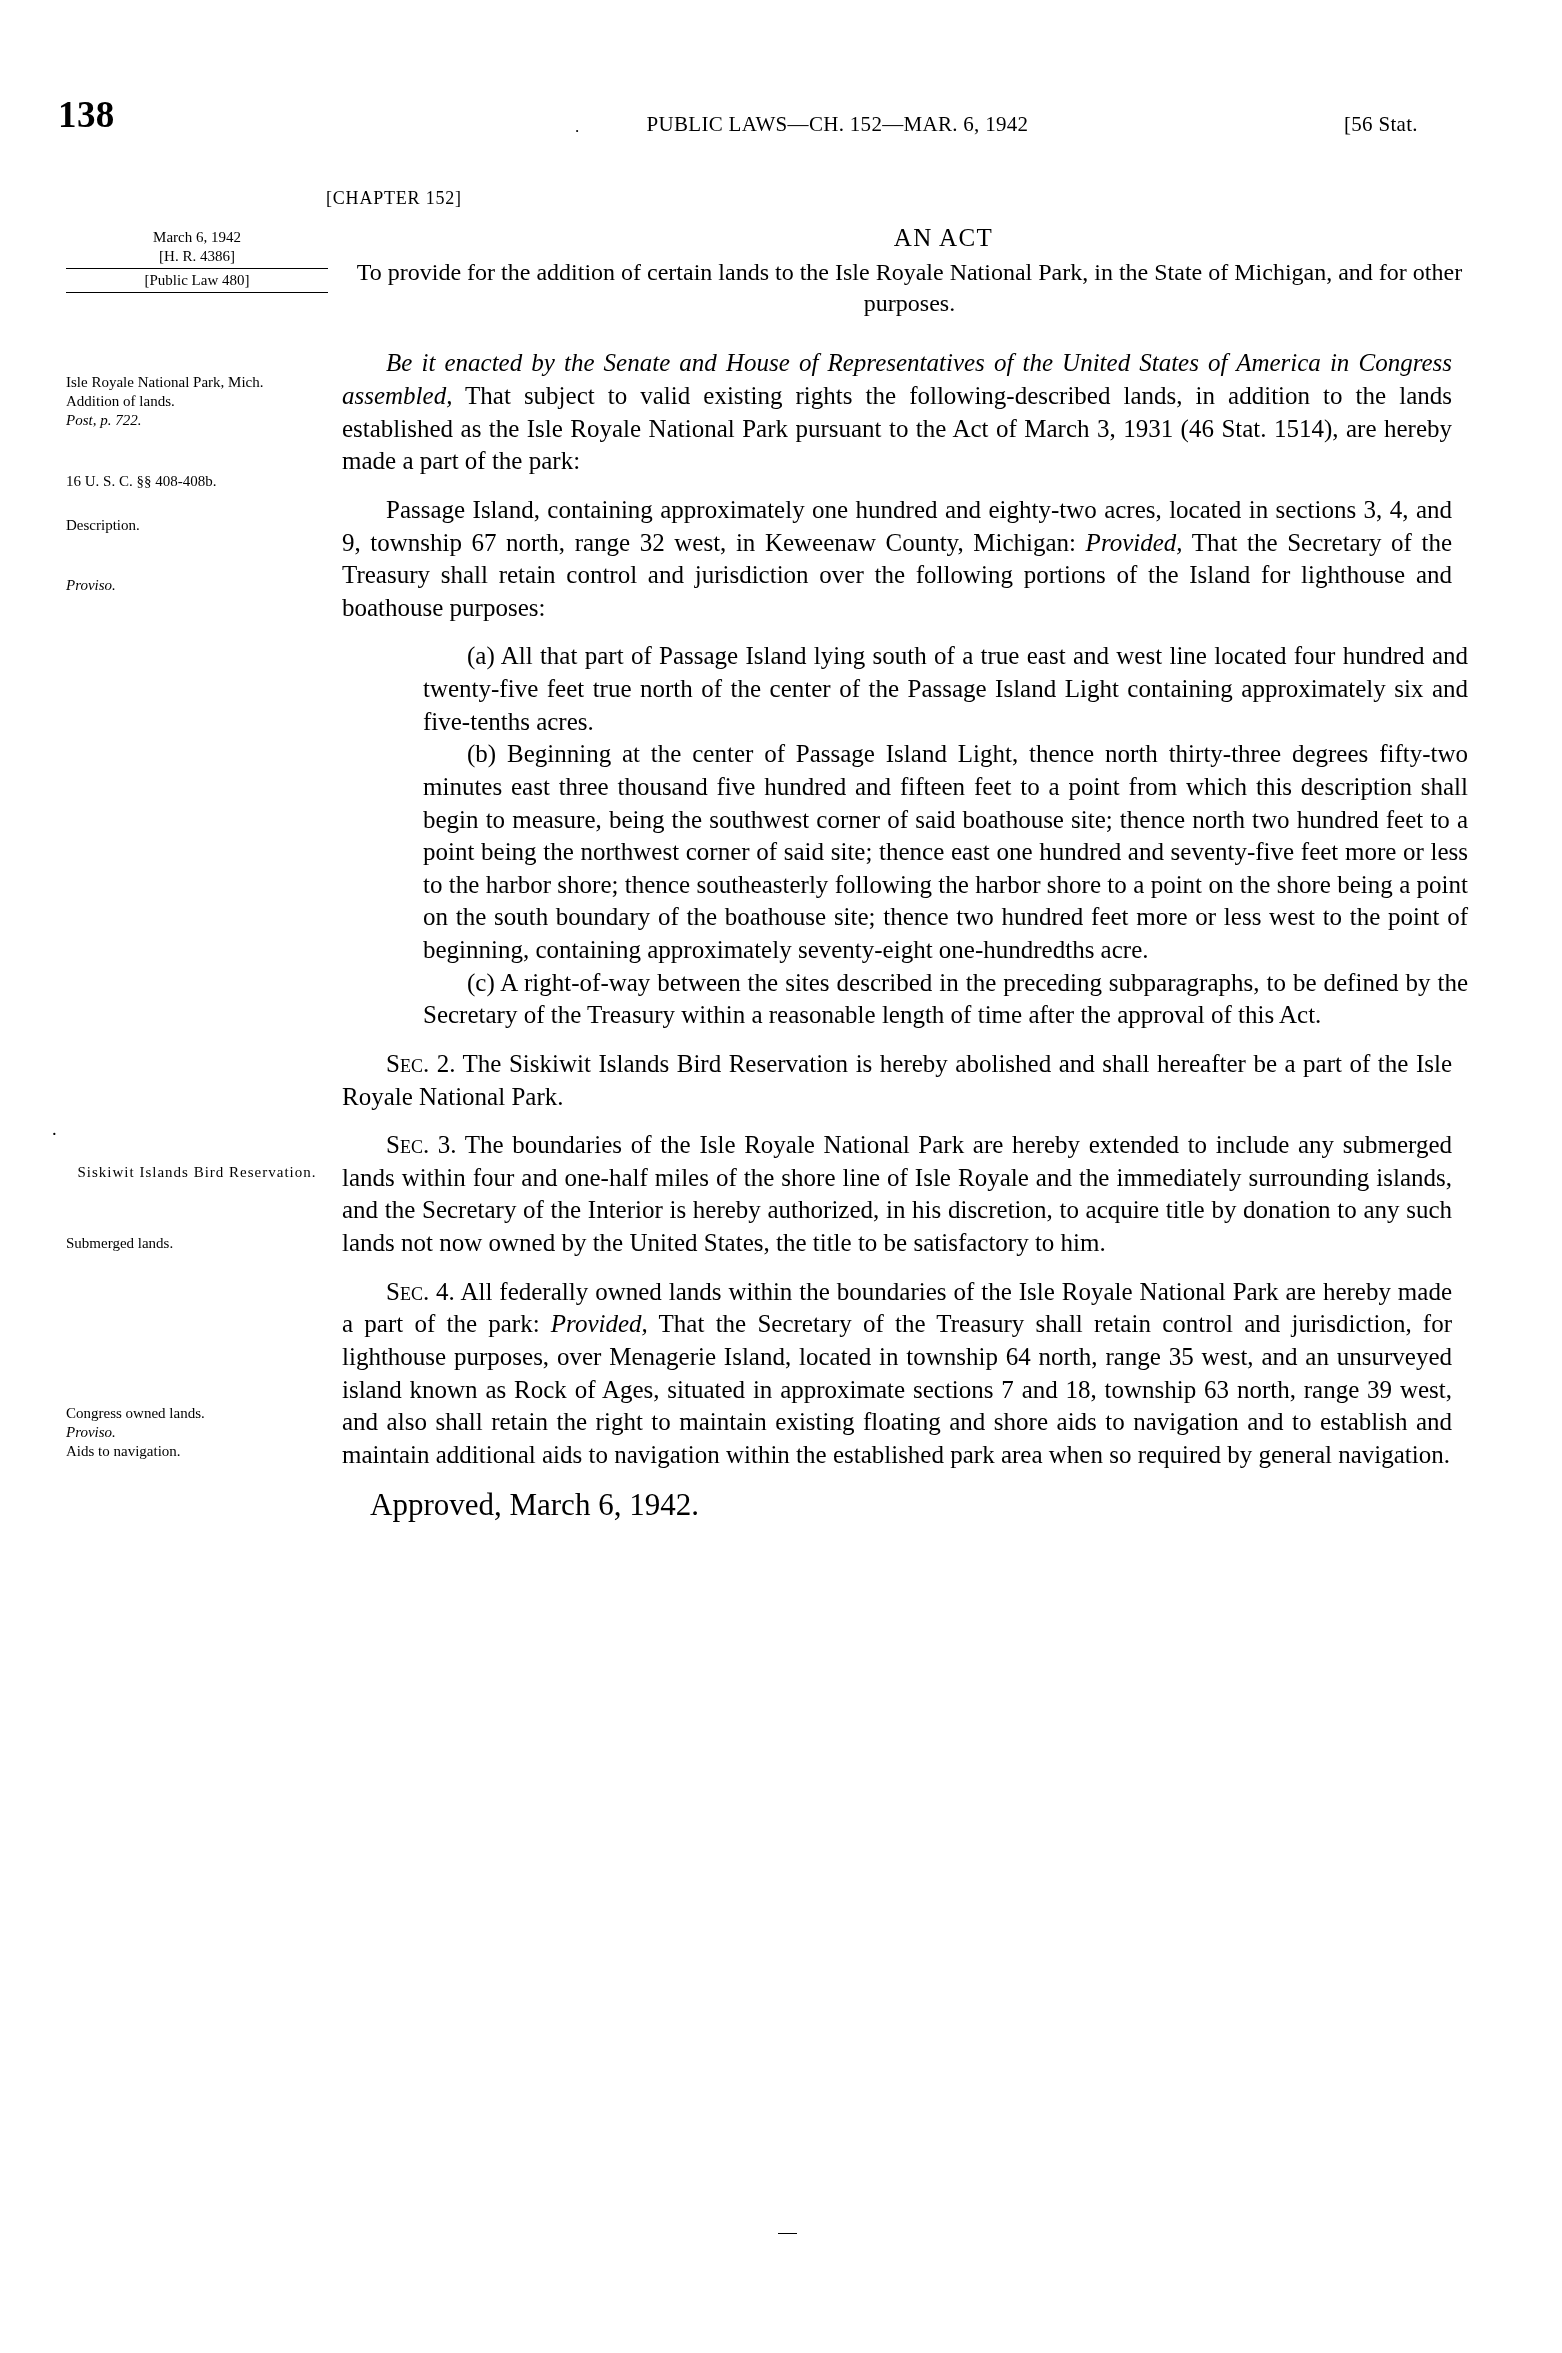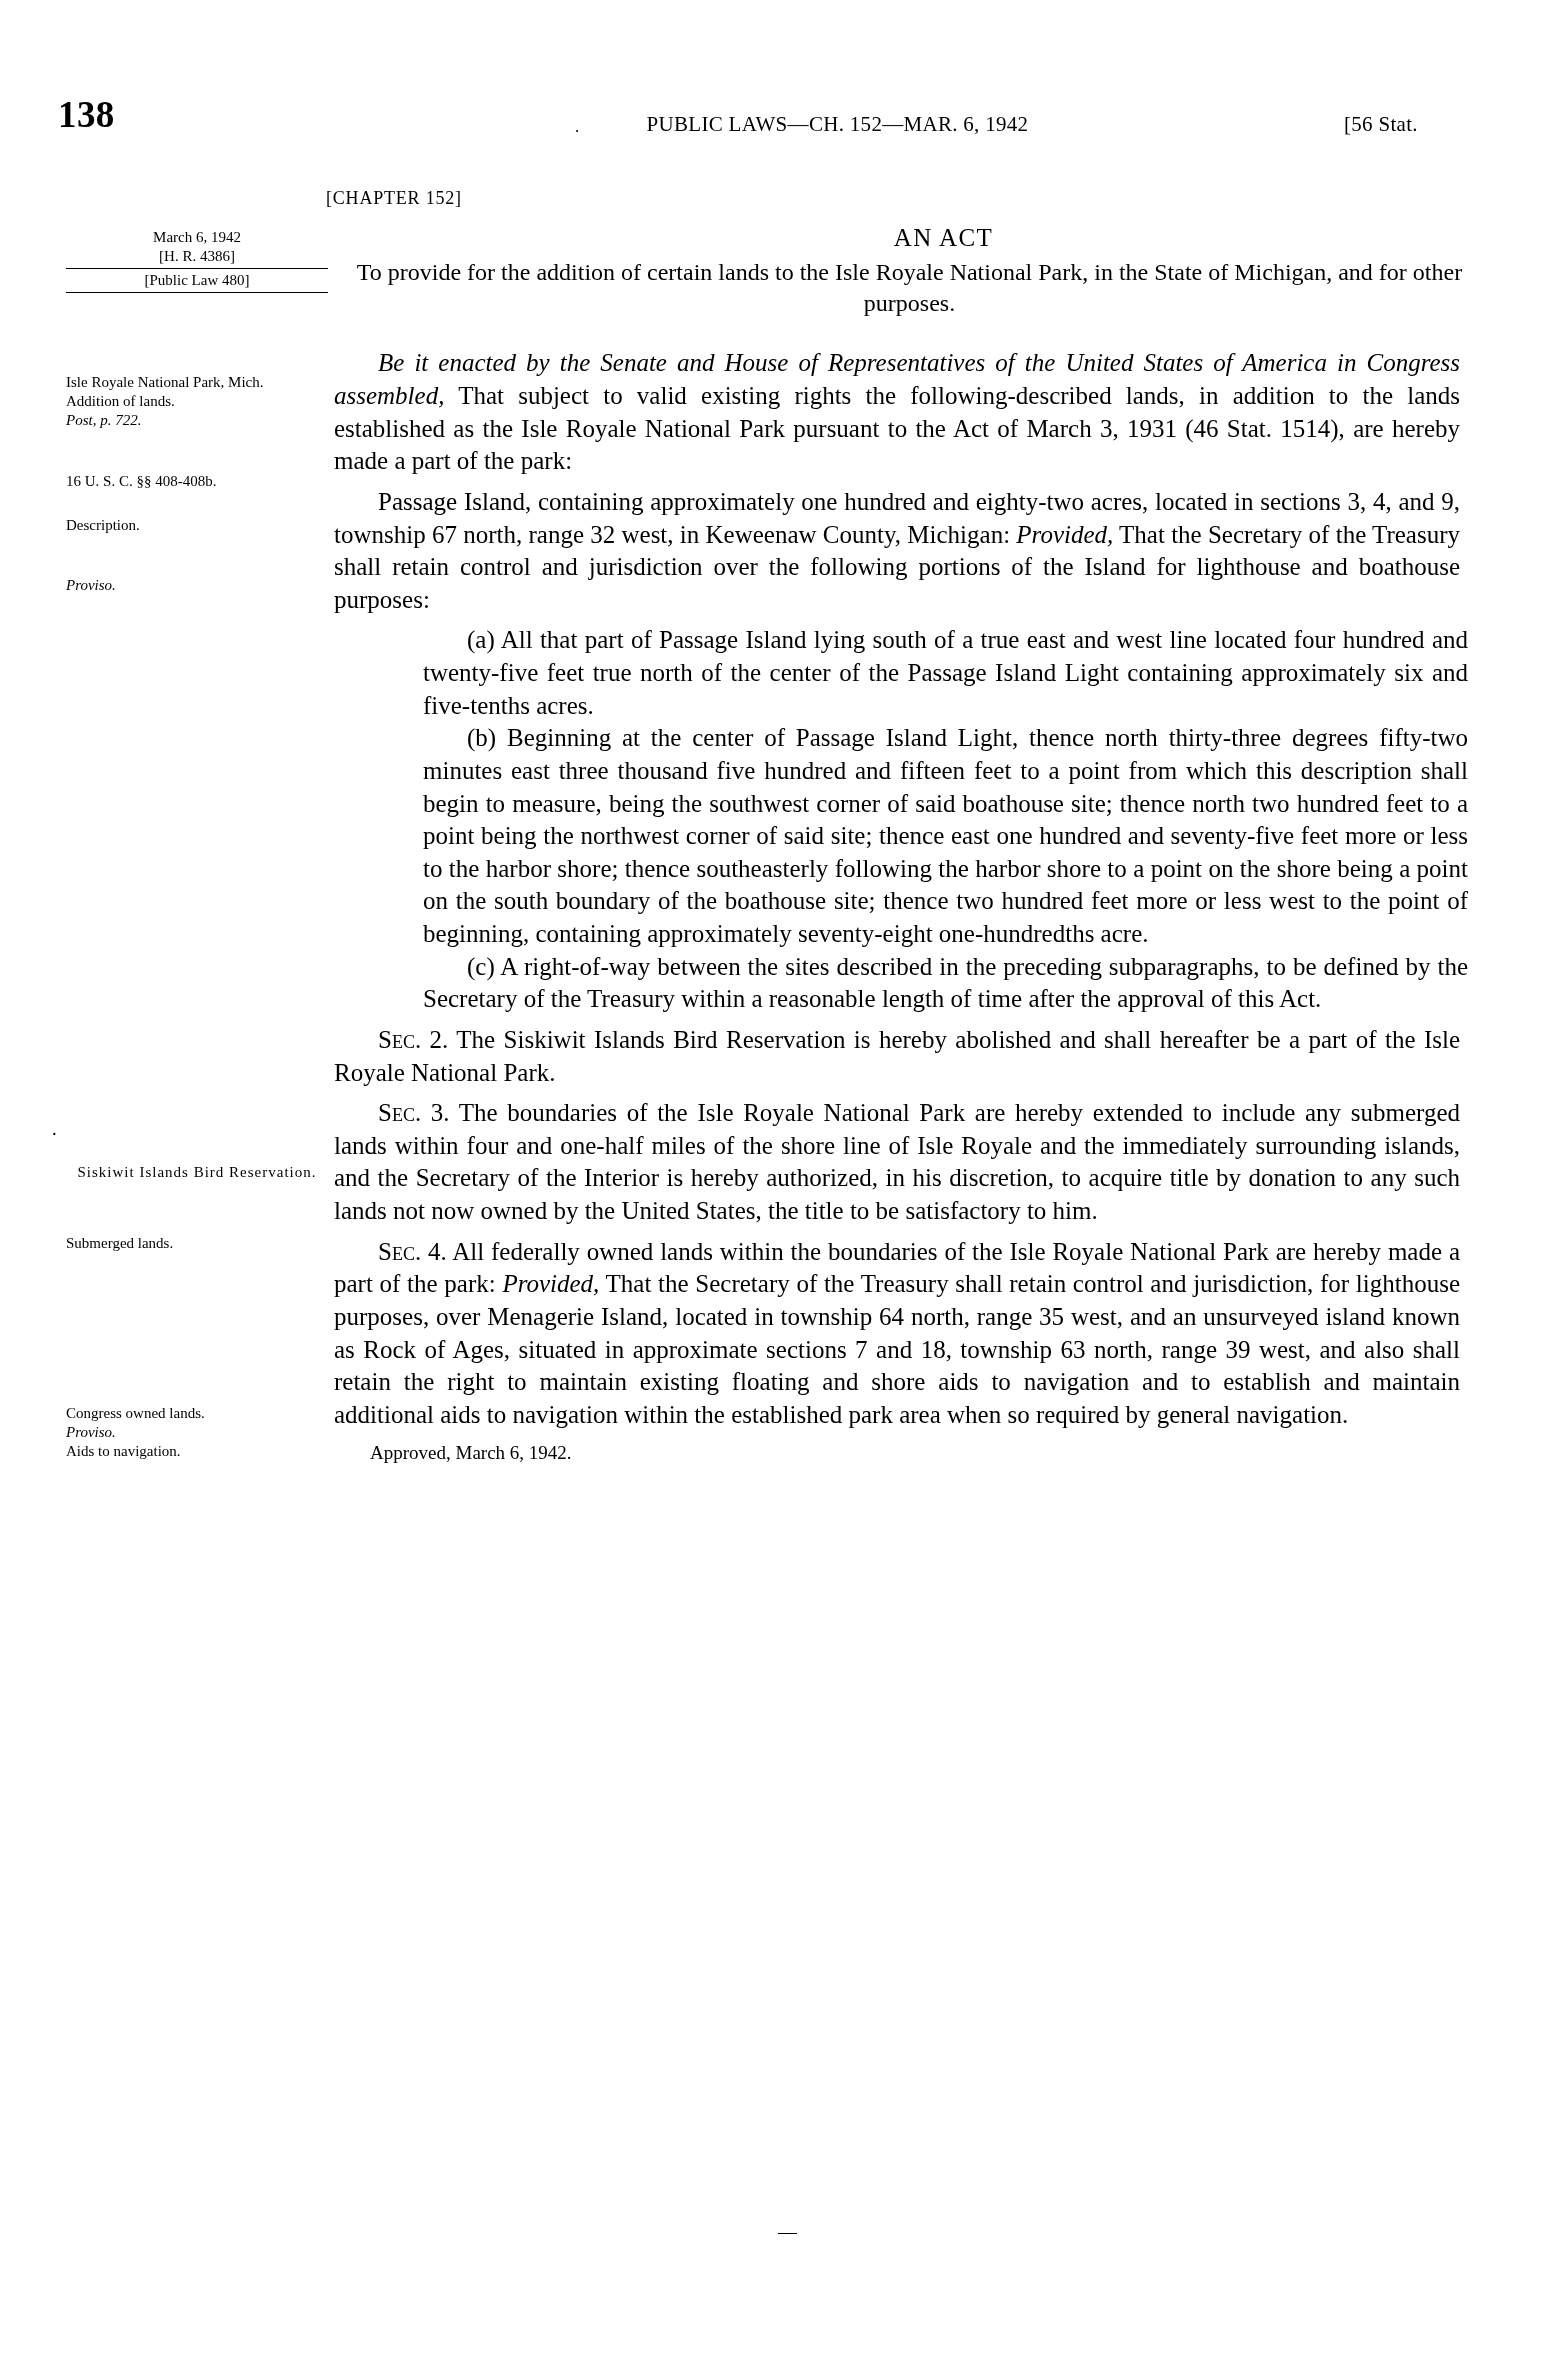--- a/index.html
+++ b/index.html
@@ -95,40 +95,40 @@
   .act-desc {
     text-align: center;
     font-size: 24px;
     line-height: 1.30;
     padding-left: 25px;
     margin-bottom: 28px;
   }
   p.body {
     font-size: 25px;
     line-height: 1.305;
-    margin: 8px;
+    margin: 16px;
     text-align: justify;
     text-justify: inter-word;
   }
   p.body.indent { text-indent: 44px; }
   p.sub {
     font-size: 25px;
     line-height: 1.305;
     margin: 0;
     text-align: justify;
     padding-left: 97px;
     text-indent: 44px;
   }
   .enact {
     font-style: italic;
   }
   .it { font-style: italic; }
   .sc { font-variant: small-caps; }
   .approved {
-    font-size: 19px;
+    font-size: 31px;
     margin-top: 11px;
     padding-left: 44px;
   }
   .bottom-tick {
     position: absolute;
     left: 778px;
     top: 2233px;
     width: 18.6px;
     border-top: 1.4px solid #000;
   }

